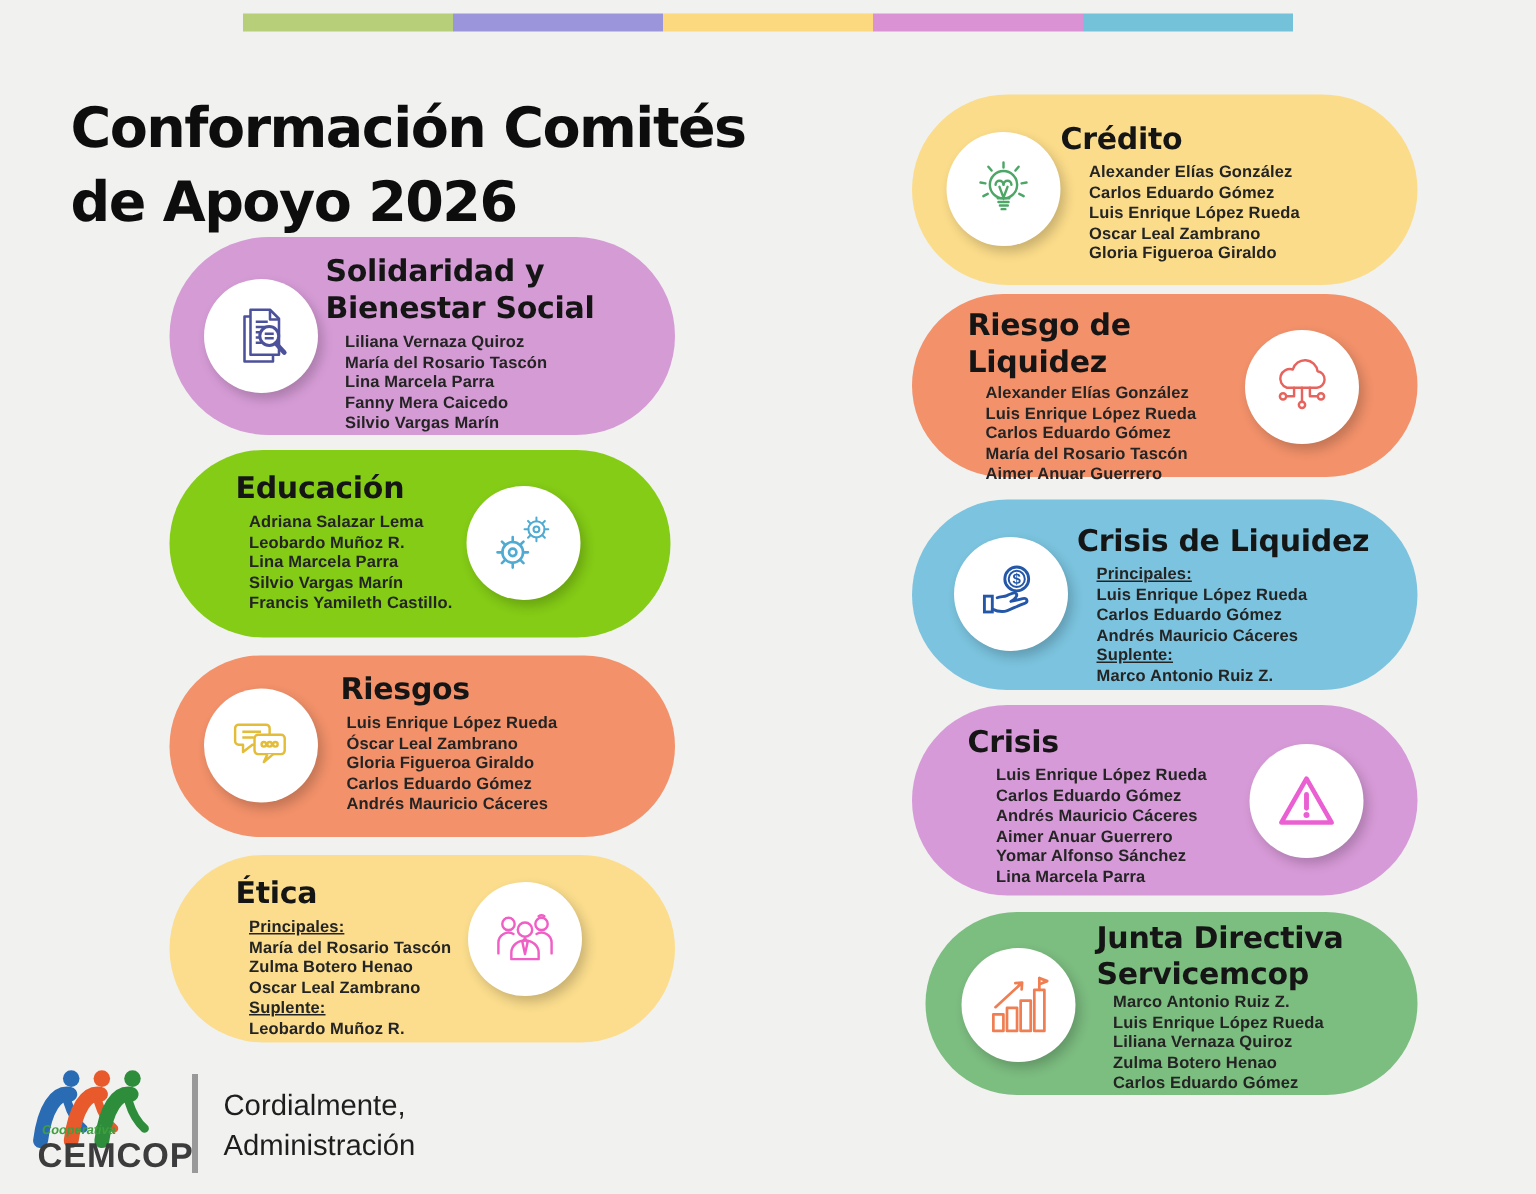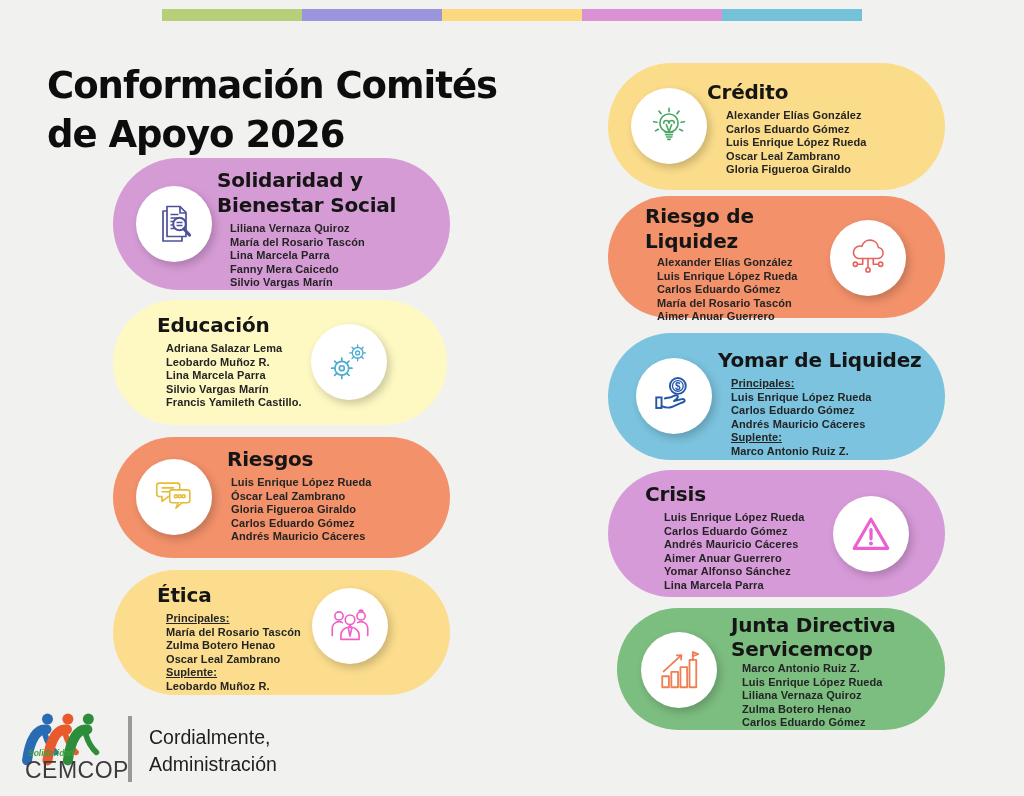--- a/index.html
+++ b/index.html
@@ -59,21 +59,21 @@
   #card-crisis .members{margin-left:19px;}
   #card-junta{left:617px;top:608px;width:328px;height:122px;}
   #card-junta .icircle{left:24px;top:24px;}
   #card-junta .txt{padding:5px 0 0 114px;}
   #card-junta .ttl{line-height:24px;}
   #card-junta .members{margin-top:1px;margin-left:11px;}
   
   .logo-figures{position:absolute;left:22px;top:711px;}
   .brand-small{position:absolute;left:28px;top:748px;font-size:8.5px;font-weight:bold;
                font-style:italic;color:#3f9f3f;}
-  .brand{position:absolute;left:25px;top:757px;font-size:23px;font-weight:normal;color:#3c3c3c;
+  .brand{position:absolute;left:25px;top:757px;font-size:23px;font-weight:bold;color:#3c3c3c;
          letter-spacing:.5px;font-family:"Liberation Sans",sans-serif;}
   .footer-divider{position:absolute;left:128px;top:716px;width:4px;height:66px;background:#999;}
   .closing{position:absolute;left:149px;top:724px;font-size:19.5px;font-weight:normal;
            line-height:27px;color:#1e1e1e;}
 </style>
 </head>
 <body>
 
 <div class="canvas">
 
@@ -110,21 +110,21 @@
       <div class="members">
         <div class="m">Liliana Vernaza Quiroz</div>
         <div class="m">María del Rosario Tascón</div>
         <div class="m">Lina Marcela Parra</div>
         <div class="m">Fanny Mera Caicedo</div>
         <div class="m">Silvio Vargas Marín</div>
       </div>
     </div>
   </section>
 
-  <section class="card" id="card-educacion" style="background-color: #fef9c3;">
+  <section class="card" id="card-educacion" style="background-color: #84cc16;">
     <div class="icircle" style="color: rgb(79, 171, 209);">
       <svg viewBox="0 0 48 48" width="46" height="46" fill="none" stroke="currentColor" stroke-width="1.8" stroke-linecap="round">
         <g transform="translate(16.5,30.5)">
           <circle r="7.2"></circle>
             <circle r="2.6"></circle>
           <path d="M0-7.2V-10.6M5.1-5.1l2.4-2.4M7.2 0h3.4M5.1 5.1l2.4 2.4M0 7.2v3.4M-5.1 5.1l-2.4 2.4M-7.2 0h-3.4M-5.1-5.1l-2.4-2.4"></path>
         </g>
         <g transform="translate(33,14.5) scale(.78)">
           <circle r="7.2"></circle>
             <circle r="2.6"></circle>
@@ -254,21 +254,21 @@
       <svg viewBox="0 0 48 48" width="46" height="46" fill="none" stroke="currentColor" stroke-width="2">
         <circle cx="28" cy="13.5" r="8.3"></circle>
         <circle cx="28" cy="13.5" r="5.6" stroke-width="1.4"></circle>
         <text x="28" y="17.3" text-anchor="middle" font-size="10.5" font-weight="bold" fill="currentColor" stroke="none" font-family="Liberation Sans, sans-serif">$</text>
         <rect x="5.5" y="25.5" width="5.5" height="11"></rect>
         <path d="M11 34.5c3.5 1.6 7.5 2.1 10.5 1 3.5-1.3 7.5-3.5 12-5 2.6-.9 1.9-4-1.3-3.3l-8.3 2c2.8-1.7 5.3-4.2 3.5-5.7-1.3-1.1-3.7.5-6.3 1.6-2.2.9-4.3.5-6.7 1.5" stroke-linecap="round" stroke-linejoin="round"></path>
       </svg>
     </div>
     <div class="txt">
       <div class="ttl">
-        <div>Yomar de Liquidez</div>
+        <div>Crisis de Liquidez</div>
       </div>
       <div class="members">
         <div class="m u">Principales:</div>
         <div class="m">Luis Enrique López Rueda</div>
         <div class="m">Carlos Eduardo Gómez</div>
         <div class="m">Andrés Mauricio Cáceres</div>
         <div class="m u">Suplente:</div>
         <div class="m">Marco Antonio Ruiz Z.</div>
       </div>
     </div>
@@ -338,21 +338,21 @@
           <circle cx="26.5" cy="8.5" r="5.8" fill="currentColor" stroke="none"></circle>
         </g>
         <g stroke="currentColor" transform="translate(43,0)" style="color: rgb(46, 141, 58);">
           <path d="M5 52C8 29 16 18 25.5 19.5" stroke-width="10.5"></path>
           <path d="M24 25c2.5 8.5 6.5 14.5 11 18.5" stroke-width="6"></path>
           <circle cx="26.5" cy="8.5" r="5.8" fill="currentColor" stroke="none"></circle>
         </g>
       </g>
     </svg>
   </div>
-  <div class="brand-small">Solidaridad</div>
+  <div class="brand-small">Cooperativa</div>
   <div class="brand">CEMCOP</div>
   <div class="footer-divider"></div>
   <div class="closing">
     <div>Cordialmente,</div>
     <div>Administración</div>
   </div>
 
 </div>
 
 </body></html>

